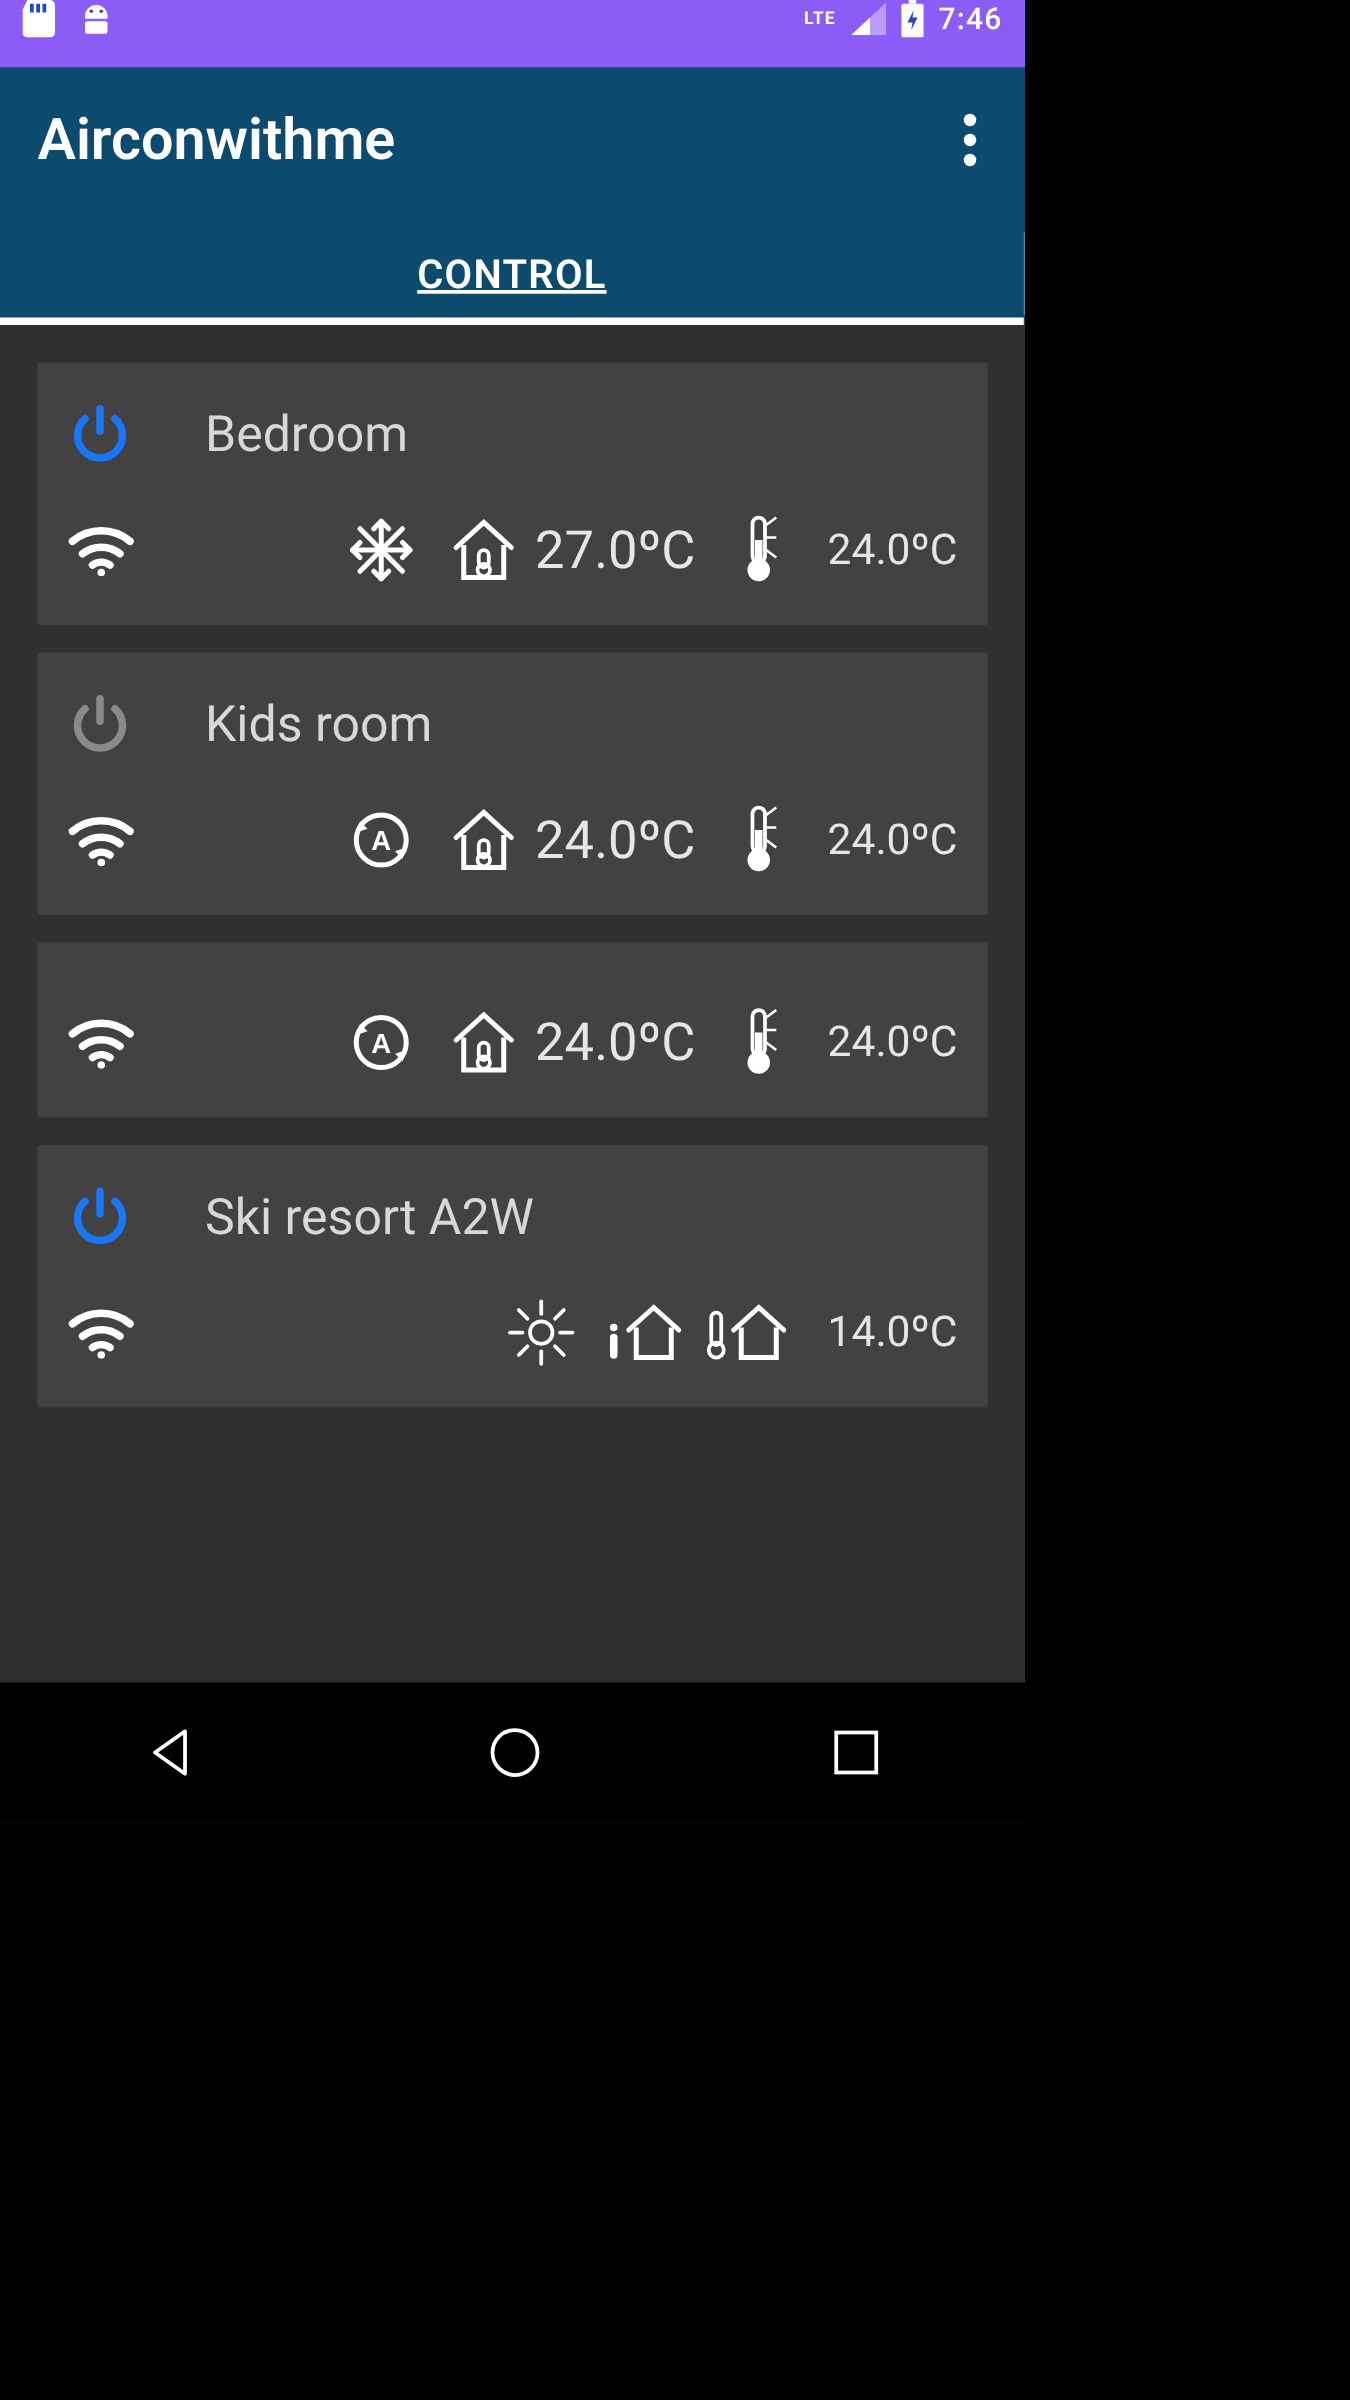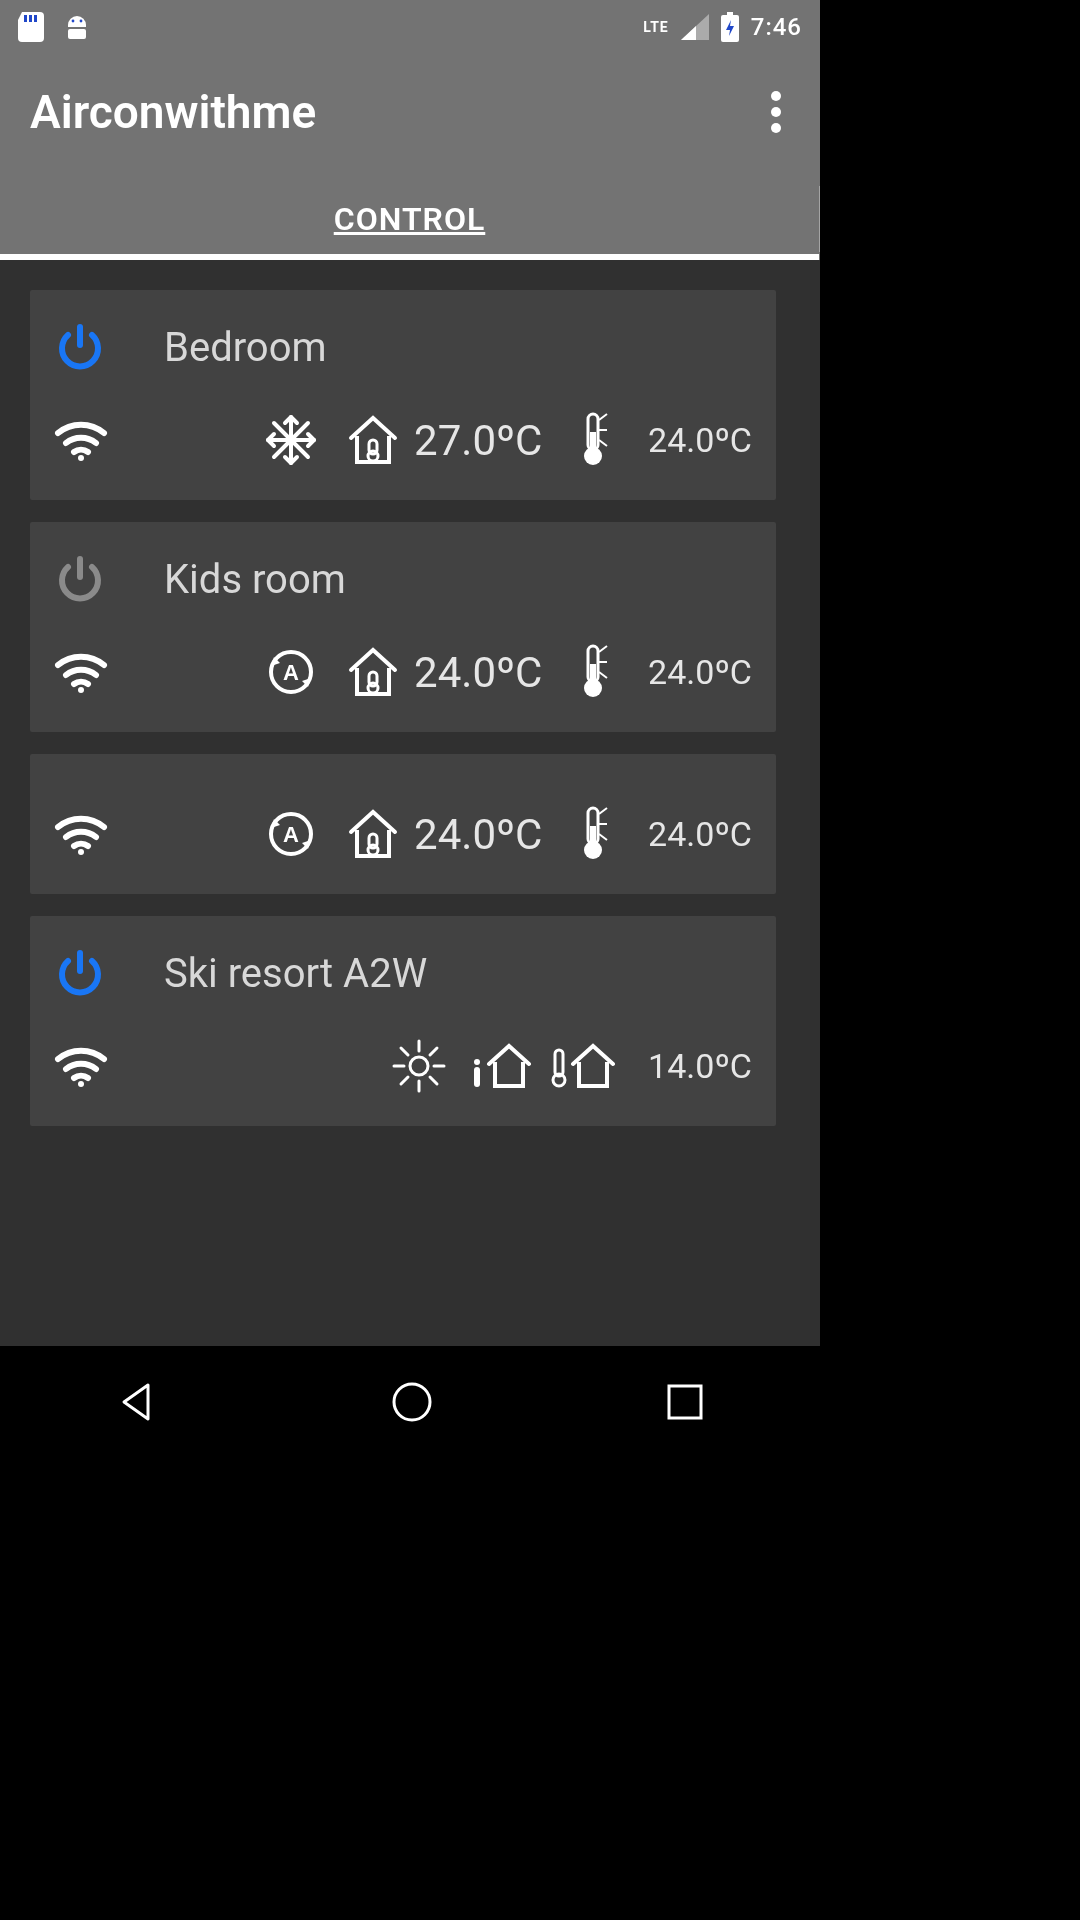--- a/index.html
+++ b/index.html
@@ -1,40 +1,40 @@
 <!DOCTYPE html>
 <html><head>
 <meta charset="utf-8">
 <style>
   * { box-sizing: border-box; margin: 0; padding: 0; }
   html, body { width: 820px; height: 1458px; overflow: hidden; font-family: Roboto, "Helvetica Neue", Arial, sans-serif; background: #000; }
   .screen { width: 820px; height: 1458px; display: flex; flex-direction: column; background: #303030; }
 
   
-  .status-bar { height: 54px; background: #737373; display: flex; align-items: center; padding: 0 18px; color: #fff; gap: 16px; }
+  .status-bar { height: 54px; background: #8b5cf6; display: flex; align-items: flex-start; padding: 0 18px; color: #fff; gap: 16px; }
   .status-left { display: flex; gap: 18px; align-items: center; }
   .status-right { margin-left: auto; display: flex; align-items: center; gap: 12px; }
   .status-time { font-size: 24px; font-weight: 500; letter-spacing: 1px; }
   .lte { font-size: 14px; font-weight: 700; letter-spacing: 1px; }
 
   
-  .app-bar { background: #737373; color: #fff; }
+  .app-bar { background: #0c4a6e; color: #fff; }
   .app-bar-top { display: flex; align-items: center; padding: 26px 24px 34px 30px; }
   .app-title { font-size: 46px; font-weight: 600; }
   .menu-btn { margin-left: auto; padding: 10px 14px; }
 
   
   .tabs { display: flex; }
   .tab { flex: 1; text-align: center; font-size: 32px; font-weight: 600; letter-spacing: 1px; padding: 22px 0; color: rgba(255,255,255,.65); position: relative; text-decoration: underline; }
   .tab.active { color: #fff; }
   .tab.active::after { content: ""; position: absolute; left: 0; right: 0; bottom: 0; height: 6px; background: #fff; }
   .tab-divider { width: 1px; background: rgba(255,255,255,.35); margin-top: 8px; margin-bottom: 8px; }
 
   
-  .content { flex: 1; background: #303030; padding: 30px 44px 0 30px; overflow: hidden; }
+  .content { flex: 1; background: #303030; padding: 30px 30px 0 30px; overflow: hidden; }
 
   .card { background: #424242; border-radius: 2px; margin-bottom: 22px; padding: 22px 24px 30px 24px; color: #e6e6e6; }
   .card-row1 { display: flex; align-items: center; min-height: 70px; }
   .card-row2 { display: flex; align-items: center; margin-top: 28px; min-height: 60px; }
 
   .power { width: 110px; display: flex; align-items: center; }
   .room-name { font-size: 40px; color: #d8d8d8; flex: 1; }
 
   .wifi { width: 110px; display: flex; align-items: center; }
 

